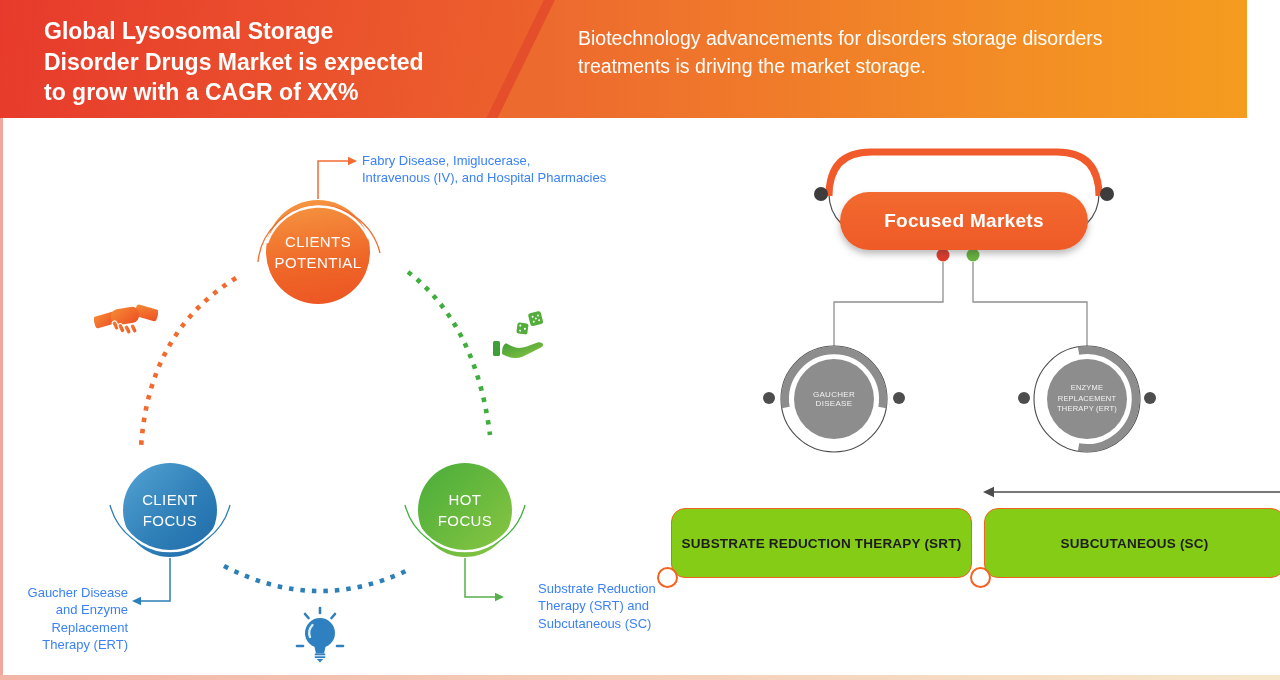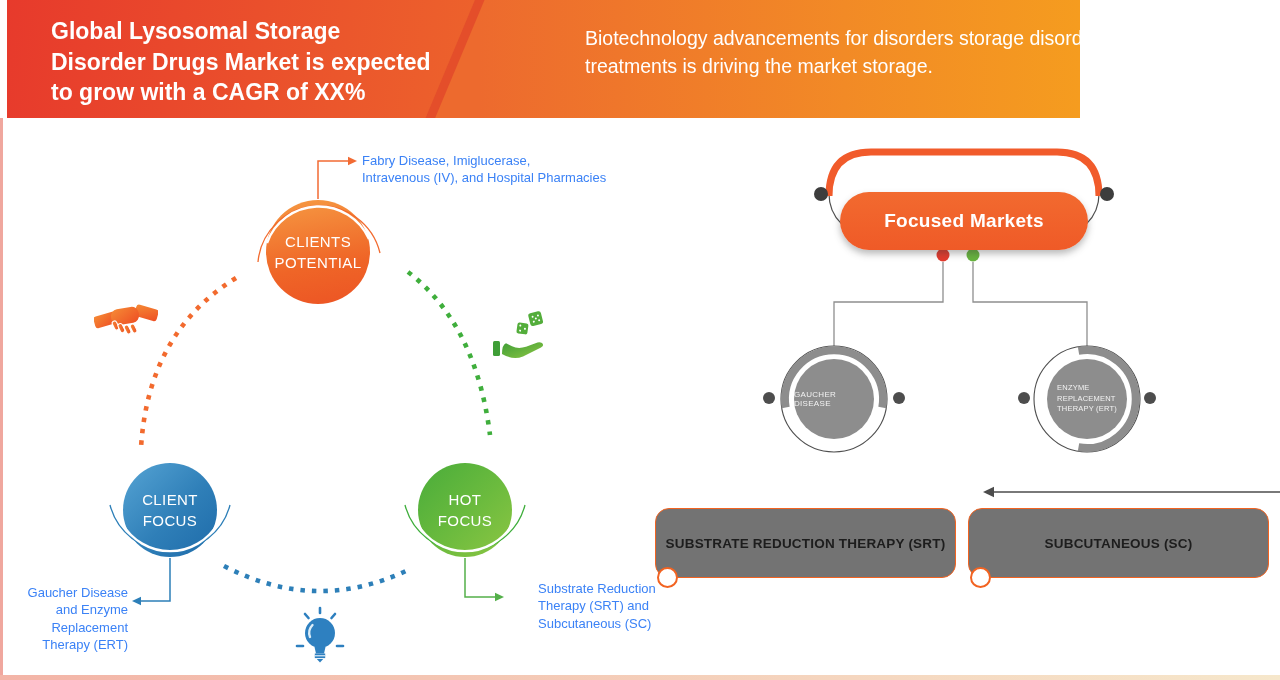--- a/index.html
+++ b/index.html
@@ -1,21 +1,21 @@
 <!DOCTYPE html>
 <html><head>
 <meta charset="utf-8">
 <style>
   * { margin:0; padding:0; box-sizing:border-box; }
   html,body { width:1280px; height:680px; overflow:hidden; background:#fff;
               font-family:"Liberation Sans", sans-serif; }
   .stage { position:relative; width:1280px; height:680px; background:#fff; }
 
   
-  .banner { position:absolute; left:7px; top:0; width:1073px; height:118px;
+  .banner { position:absolute; left:0; top:0; width:1247px; height:118px;
             background:linear-gradient(90deg,#ed6a2e 44%,#f28a26 78%,#f59c1f 100%); }
   .banner-left-wedge { position:absolute; inset:0;
             background:linear-gradient(97deg,#e73a2c 0%,#ee6c2c 55%,#f5952e 100%);
             clip-path:polygon(0 0,43.6% 0,39% 100%,0 100%); }
   .banner-stripe { position:absolute; inset:0; background:#e24b2a; opacity:.9;
             clip-path:polygon(43.6% 0,44.5% 0,39.9% 100%,39% 100%); }
   .banner-title { position:absolute; left:44px; top:16px; width:470px;
             color:#fff; font-size:23px; font-weight:bold; line-height:1.33; }
   .banner-sub { position:absolute; left:578px; top:25px; width:670px;
             color:#fff; font-size:19.5px; line-height:1.42; }
@@ -45,34 +45,34 @@
   .note-right { left:538px; top:580px; width:170px; text-align:left; }
 
   
   .fm-pill { position:absolute; left:840px; top:164px; width:248px; height:58px;
           border-radius:29px; z-index:10;
           background:linear-gradient(180deg,#f26a2f 0%,#ef5a27 100%);
           box-shadow:0 4px 7px rgba(60,60,60,.35);
           display:flex; align-items:center; justify-content:center;
           color:#fff; font-size:19px; font-weight:bold; letter-spacing:.3px;margin-top:28px; }
   .gray-node { position:absolute; z-index:3; border-radius:50%; background:#8d8d8d;
-          display:flex; align-items:center; justify-content:center; 
+          display:flex; align-items:center; justify-content:center; text-align:center;
           color:#f2f2f2; }
   .gray-node.left { left:794px; top:359px; width:80px; height:80px;
           font-size:8px; letter-spacing:.3px; }
   .gray-node.right { left:1047px; top:359px; width:80px; height:80px;
           font-size:7.5px; letter-spacing:.2px; line-height:1.45; }
 
   
   .opp-heading { position:absolute; left:653px; top:482px; z-index:10;
           color:#4a4a4a; font-size:17px; letter-spacing:.4px; }
   .opp-box { position:absolute; top:508px; width:301px; height:70px; z-index:10;
-          border:1.6px solid #f26321; border-radius:14px; background:#737373;
+          border:1.6px solid #f26321; border-radius:14px; background:#84cc16;
           display:flex; align-items:center; justify-content:center; text-align:center;
-          color:#1d1d1d; font-size:13.5px; font-weight:bold; letter-spacing:.2px; }
+          color:#1d1d1d; font-size:13.5px; font-weight:bold; letter-spacing:.2px;margin-left:16px; }
   .opp-box.b1 { left:655px; }
   .opp-box.b2 { left:968px; }
   .opp-dot { position:absolute; top:567px; width:21px; height:21px; border-radius:50%;
           background:#fff; border:2.5px solid #f26321; z-index:11; }
   .opp-dot.d1 { left:657px; }
   .opp-dot.d2 { left:970px; }
 
   .overlay { position:absolute; left:0; top:0; z-index:5; pointer-events:none; }
   .icon-svg { position:absolute; z-index:6; }
 </style>

